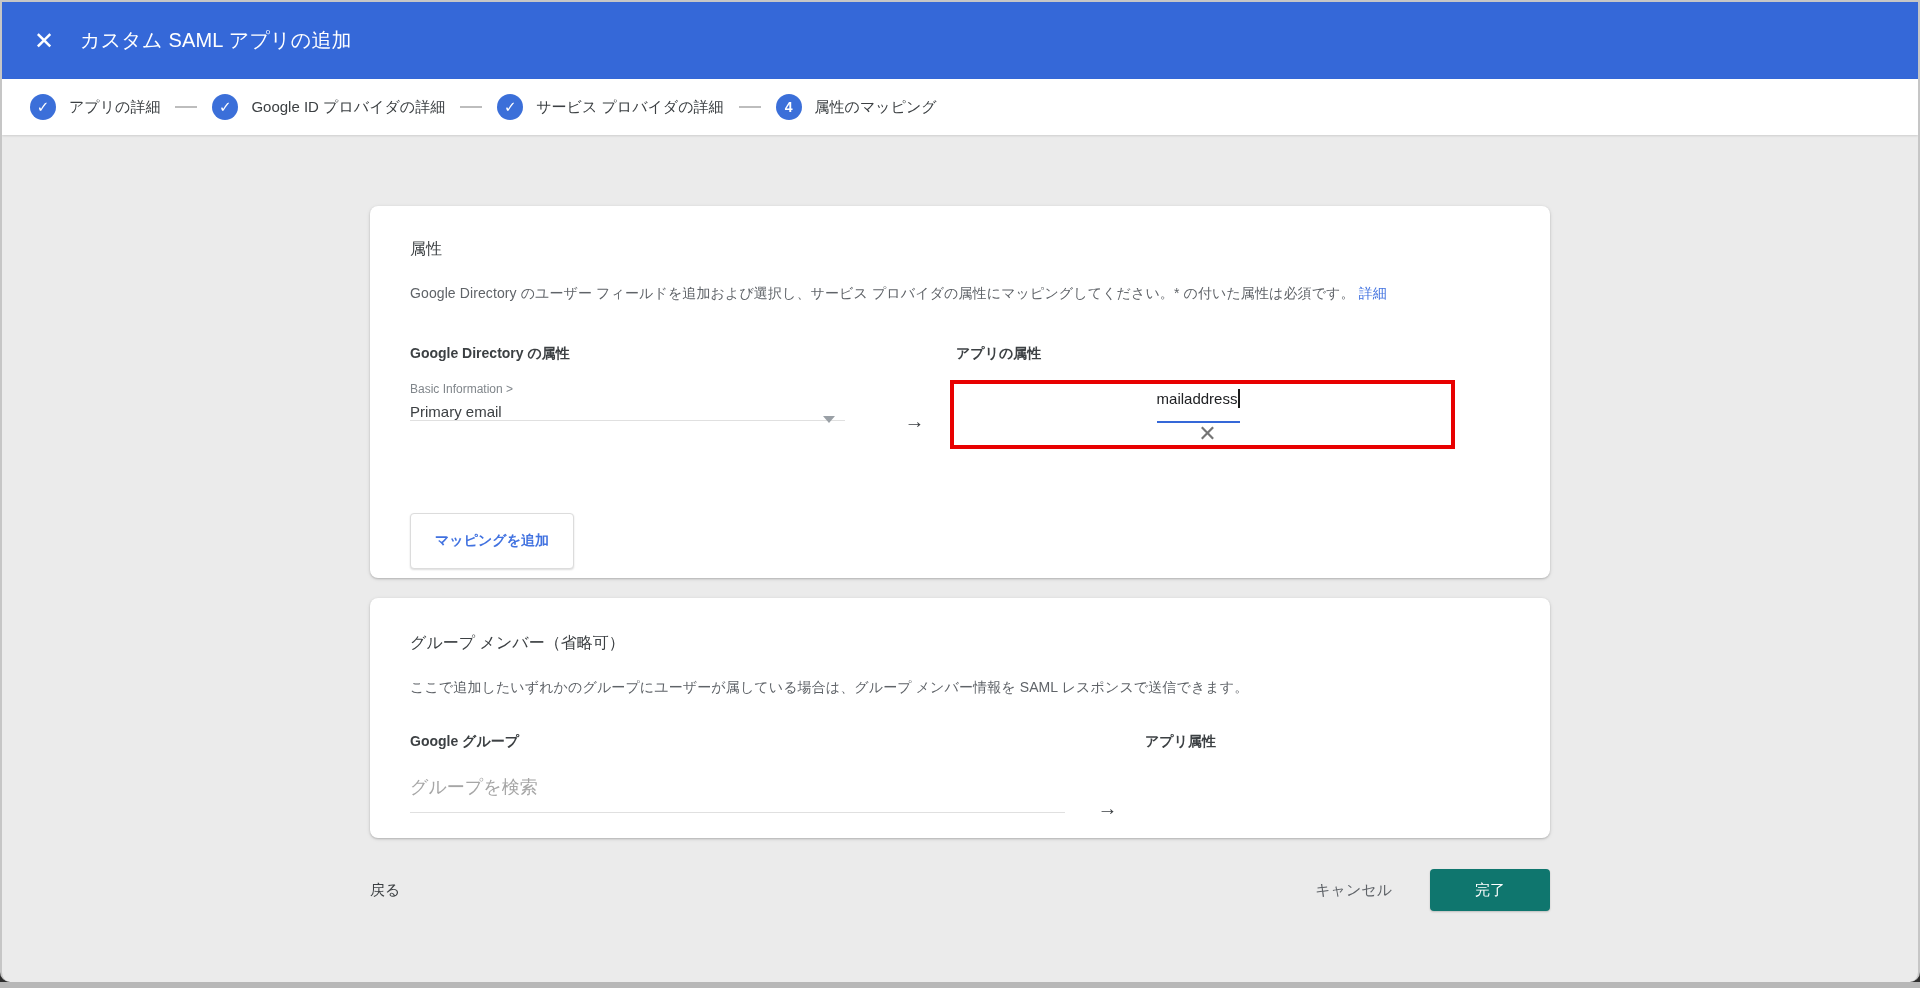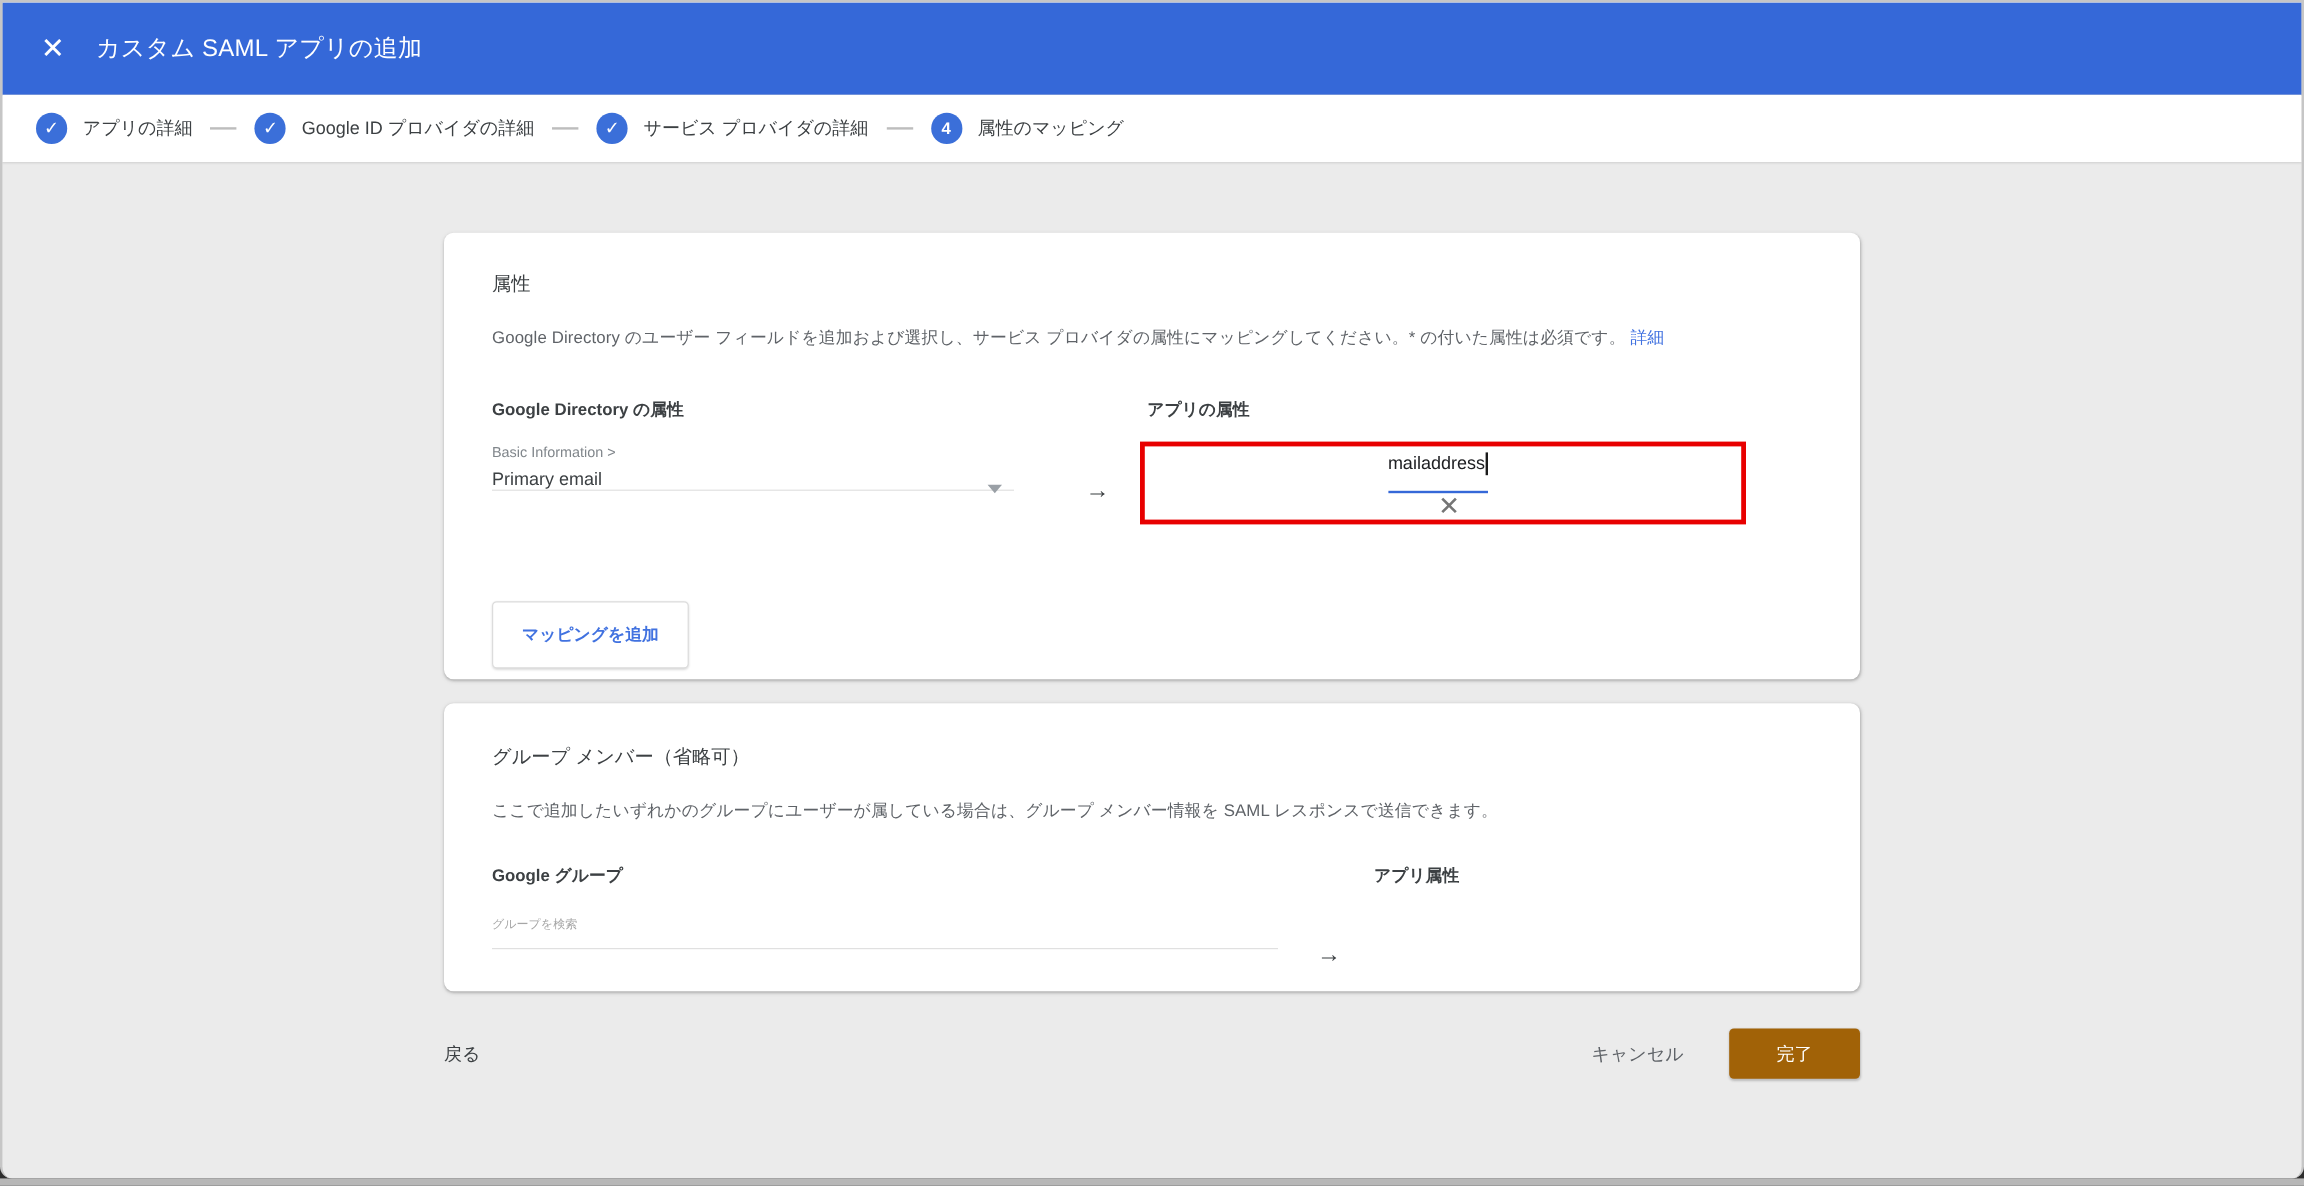--- a/index.html
+++ b/index.html
@@ -39,21 +39,21 @@
     width:26px; height:26px; border-radius:50%; background:#3b6fd9;
     color:#fff; display:flex; align-items:center; justify-content:center;
     font-size:14px; font-weight:700;
   }
   .step-circle .chk{ font-size:15px; font-weight:700; }
   .step-label{ margin-left:13px; font-size:15px; color:#3c4043; }
   .step-sep{ width:22px; height:2px; background:#bdbdbd; margin:0 15px; }
   
   .content{ padding-top:55px; }
   .card{
-    width:1180px; margin:4px auto; background:#fff; border-radius:8px;
+    width:1180px; margin:16px auto; background:#fff; border-radius:8px;
     box-shadow:0 1px 2px rgba(0,0,0,.18), 0 1px 4px rgba(0,0,0,.10);
   }
   .card-1{ padding:33px 40px 34px; height:372px; }
   .card-2{ margin-top:20px; padding:35px 40px 0; height:240px; }
   .card-title{ font-size:16px; font-weight:400; color:#3c4043; }
   .card-desc{ font-size:14px; color:#5f6368; margin-top:25px; letter-spacing:.1px; }
   .link{ color:#4172e0; text-decoration:none; cursor:pointer; }
   
   .map-grid{
     margin-top:42px;
@@ -93,35 +93,35 @@
   .group-grid{
     margin-top:36px;
     display:grid;
     grid-template-columns:655px 30px 25px 25px 360px;
     grid-template-rows:auto auto;
     align-items:start;
   }
   .group-grid .row2{ margin-top:20px; }
   .line-input{
     width:100%; border:none; border-bottom:1px solid #e0e0e0; outline:none;
-    font-size:10px; color:#1d4ed8; padding:6px 0 14px; background:transparent;
+    font-size:18px; color:#1d4ed8; padding:6px 0 14px; background:transparent;
     font-family:inherit;
   }
   .line-input::placeholder{ color:#a6a6a6; opacity:1; }
   .group-arrow{ font-size:20px; color:#3c4043; text-align:center; padding-top:26px; }
   
   .footer{
     width:1180px; margin:31px auto 0; display:flex; align-items:center;
   }
   .back-link{ font-size:15px; color:#3c4043; cursor:pointer; }
   .footer-right{ margin-left:auto; display:flex; align-items:center; }
   .cancel-link{ font-size:15px; color:#5f6368; cursor:pointer; margin-right:38px; }
   .done-btn{
-    background:#a16207; color:#fff; border:none; border-radius:4px;
-    width:109px; height:42px; font-size:15px; cursor:pointer;
+    background:#0f766e; color:#fff; border:none; border-radius:4px;
+    width:120px; height:42px; font-size:15px; cursor:pointer;
     box-shadow:0 1px 2px rgba(0,0,0,.2);
     font-family:inherit;
   }
 </style>
 </head>
 <body>
 
 <div class="window">
 
   <div class="appbar">

